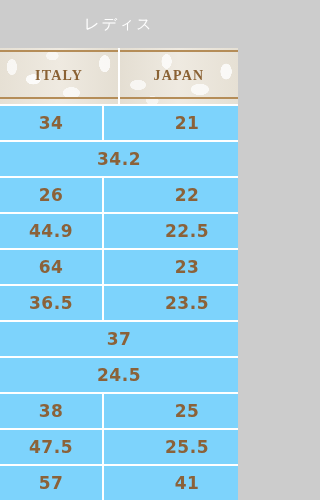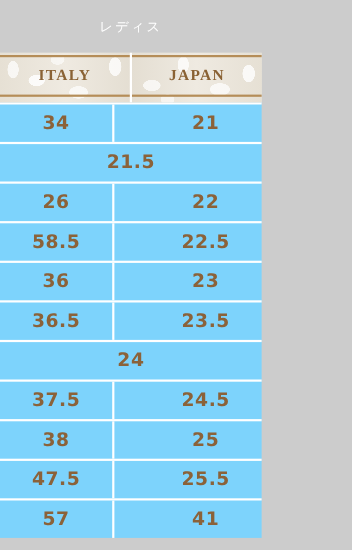--- a/index.html
+++ b/index.html
@@ -22,32 +22,32 @@
     position: relative;
     background: #cccccc;
   }
 
   
   .chart-title {
     height: 48px;
     line-height: 48px;
     text-align: center;
     color: #ffffff;
-    font-size: 12px;
+    font-size: 15px;
     font-weight: 400;
     letter-spacing: 2px;
     font-family: "DejaVu Sans", "Liberation Sans", sans-serif;
     background: #cccccc;
     user-select: none;
   }
 
   
   .table-head {
     position: relative;
-    height: 45px;
+    height: 56px;
     background-color: #e9e4da;
     background-image:
       radial-gradient(ellipse 13px 9px at 14% 56%, rgba(255,255,255,.85) 0 55%, rgba(255,255,255,0) 58%),
       radial-gradient(ellipse 9px 14px at 5% 34%,  rgba(255,255,255,.72) 0 55%, rgba(255,255,255,0) 58%),
       radial-gradient(ellipse 15px 10px at 30% 80%, rgba(255,255,255,.70) 0 55%, rgba(255,255,255,0) 58%),
       radial-gradient(ellipse 10px 15px at 44% 28%, rgba(255,255,255,.78) 0 55%, rgba(255,255,255,0) 58%),
       radial-gradient(ellipse 14px 9px at 58% 66%, rgba(255,255,255,.70) 0 55%, rgba(255,255,255,0) 58%),
       radial-gradient(ellipse 9px 13px at 70% 24%, rgba(255,255,255,.76) 0 55%, rgba(255,255,255,0) 58%),
       radial-gradient(ellipse 16px 10px at 84% 74%, rgba(255,255,255,.72) 0 55%, rgba(255,255,255,0) 58%),
       radial-gradient(ellipse 10px 14px at 95% 42%, rgba(255,255,255,.80) 0 55%, rgba(255,255,255,0) 58%),
@@ -130,43 +130,42 @@
       <div class="head-cell">JAPAN</div>
     </div>
   </div>
 
   <div class="table-body">
       <div class="row">
         <div class="cell">34</div>
         <div class="cell">21</div>
       </div>
       <div class="row">
-        <div class="cell">21.5</div>
+        <div class="cell">34.2</div>
       </div>
       <div class="row">
         <div class="cell">26</div>
         <div class="cell">22</div>
       </div>
       <div class="row">
-        <div class="cell">58.5</div>
+        <div class="cell">44.9</div>
         <div class="cell">22.5</div>
       </div>
       <div class="row">
-        <div class="cell">36</div>
+        <div class="cell">64</div>
         <div class="cell">23</div>
       </div>
       <div class="row">
         <div class="cell">36.5</div>
         <div class="cell">23.5</div>
       </div>
       <div class="row">
-        <div class="cell">24</div>
+        <div class="cell">37</div>
       </div>
       <div class="row">
-        <div class="cell">37.5</div>
         <div class="cell">24.5</div>
       </div>
       <div class="row">
         <div class="cell">38</div>
         <div class="cell">25</div>
       </div>
       <div class="row">
         <div class="cell">47.5</div>
         <div class="cell">25.5</div>
       </div>

